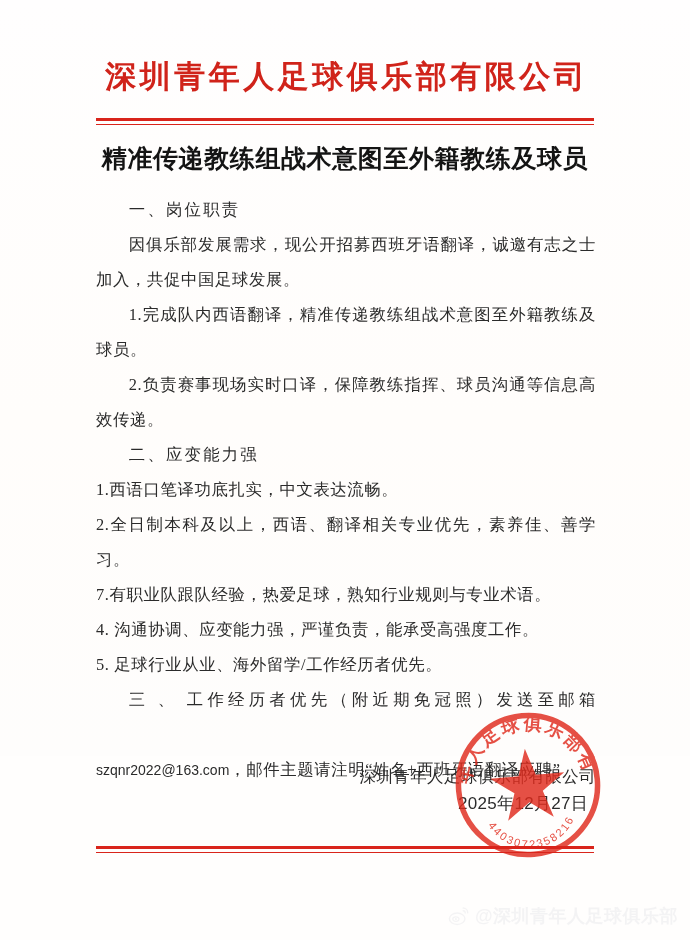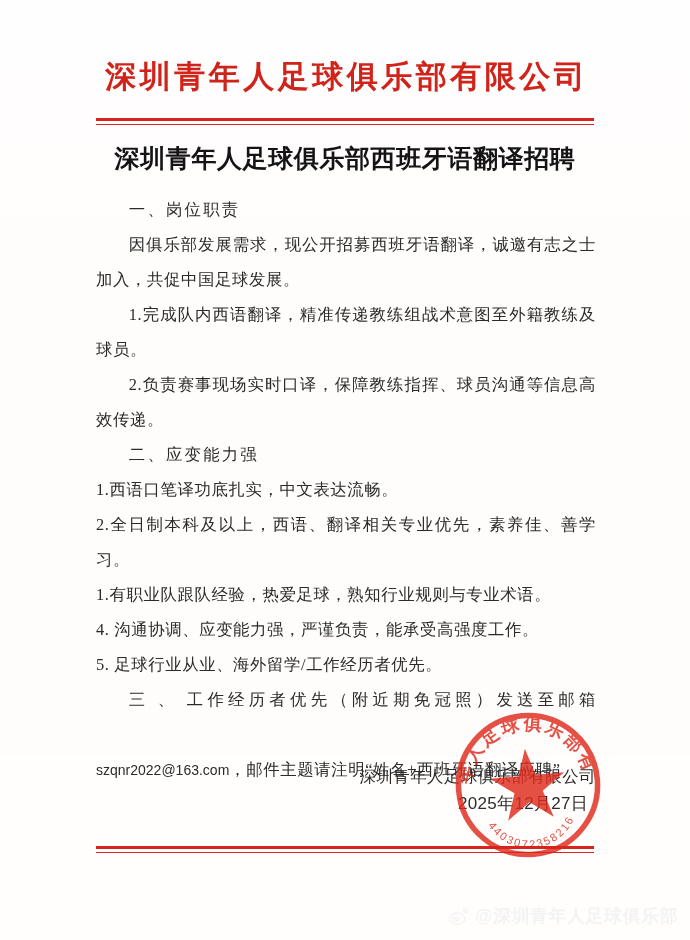--- a/index.html
+++ b/index.html
@@ -195,39 +195,39 @@
 
   <div class="letterhead">
     <div class="letterhead-title">深圳青年人足球俱乐部有限公司</div>
   </div>
 
   <div class="rule rule-top">
     <div class="thick"></div>
     <div class="thin"></div>
   </div>
 
-  <div class="doc-title">深圳青年人足球俱乐部西班牙语翻译招聘</div>
+  <div class="doc-title">精准传递教练组战术意图至外籍教练及球员</div>
 
   <div class="body-block">
 
     <p class="para heading-line">一、岗位职责</p>
 
     <p class="para indent-2">因俱乐部发展需求，现公开招募西班牙语翻译，诚邀有志之士加入，共促中国足球发展。</p>
 
     <p class="para indent-2">1.完成队内西语翻译，精准传递教练组战术意图至外籍教练及球员。</p>
 
     <p class="para indent-2">2.负责赛事现场实时口译，保障教练指挥、球员沟通等信息高效传递。</p>
 
     <p class="para heading-line">二、应变能力强</p>
 
     <p class="para indent-0">1.西语口笔译功底扎实，中文表达流畅。</p>
 
     <p class="para indent-0">2.全日制本科及以上，西语、翻译相关专业优先，素养佳、善学习。</p>
 
-    <p class="para indent-0">1.有职业队跟队经验，热爱足球，熟知行业规则与专业术语。</p>
+    <p class="para indent-0">7.有职业队跟队经验，热爱足球，熟知行业规则与专业术语。</p>
 
     <p class="para indent-0">4. 沟通协调、应变能力强，严谨负责，能承受高强度工作。</p>
 
     <p class="para indent-0">5. 足球行业从业、海外留学/工作经历者优先。</p>
 
 
     <p class="para spread">
         <span class="spread-line">三 、 工作经历者优先（附近期免冠照）发送至邮箱</span>
       </p>
 

